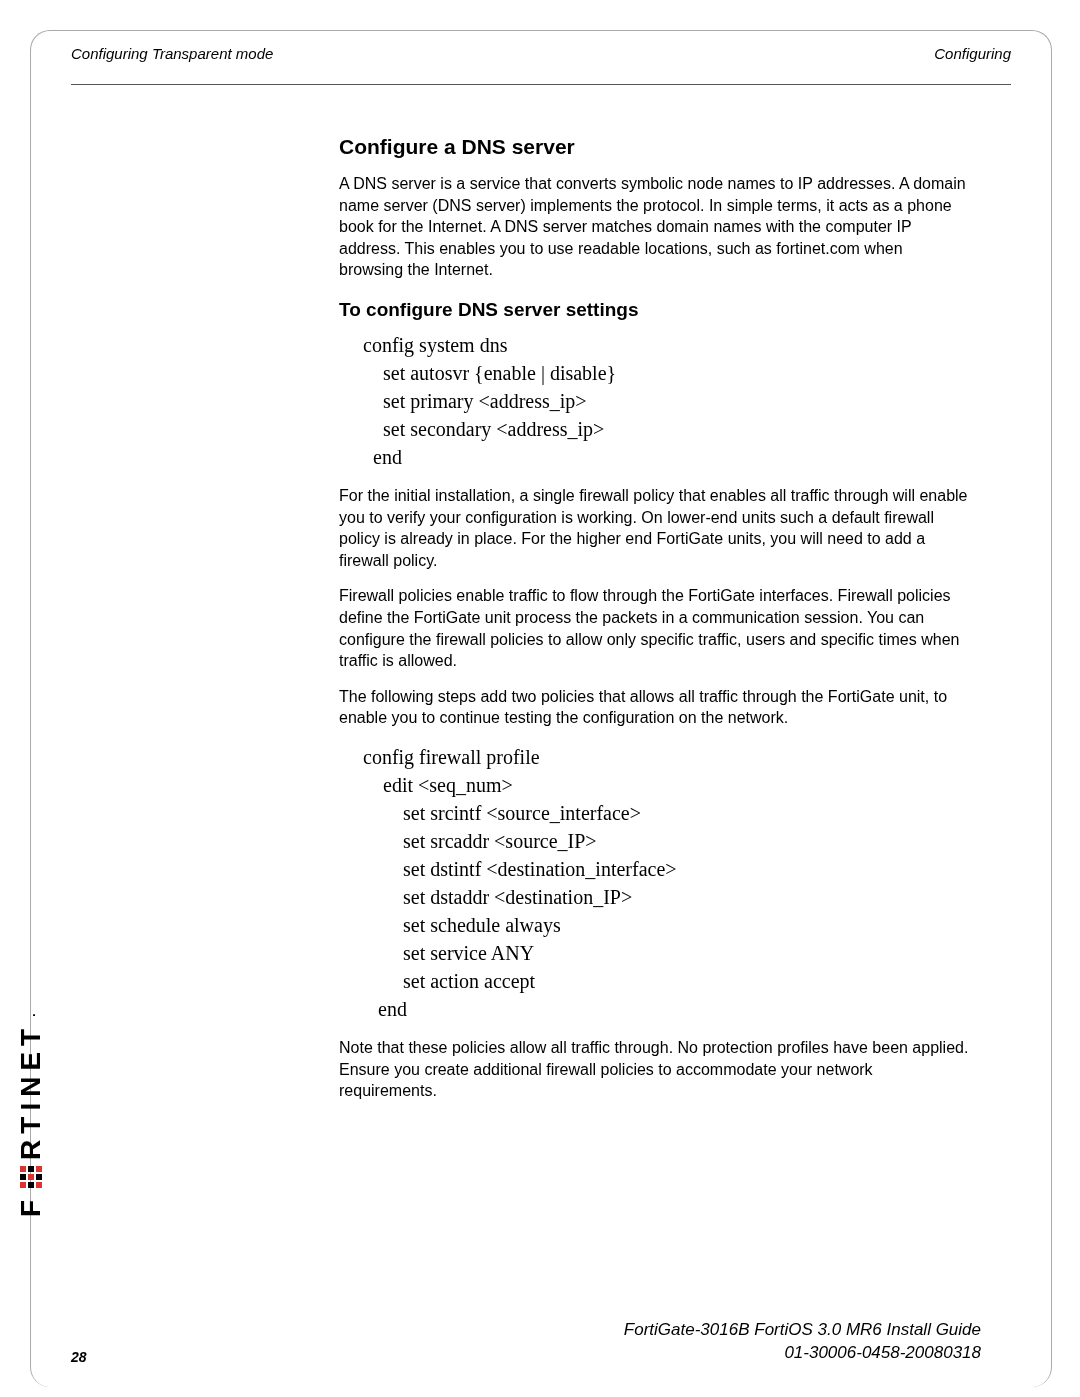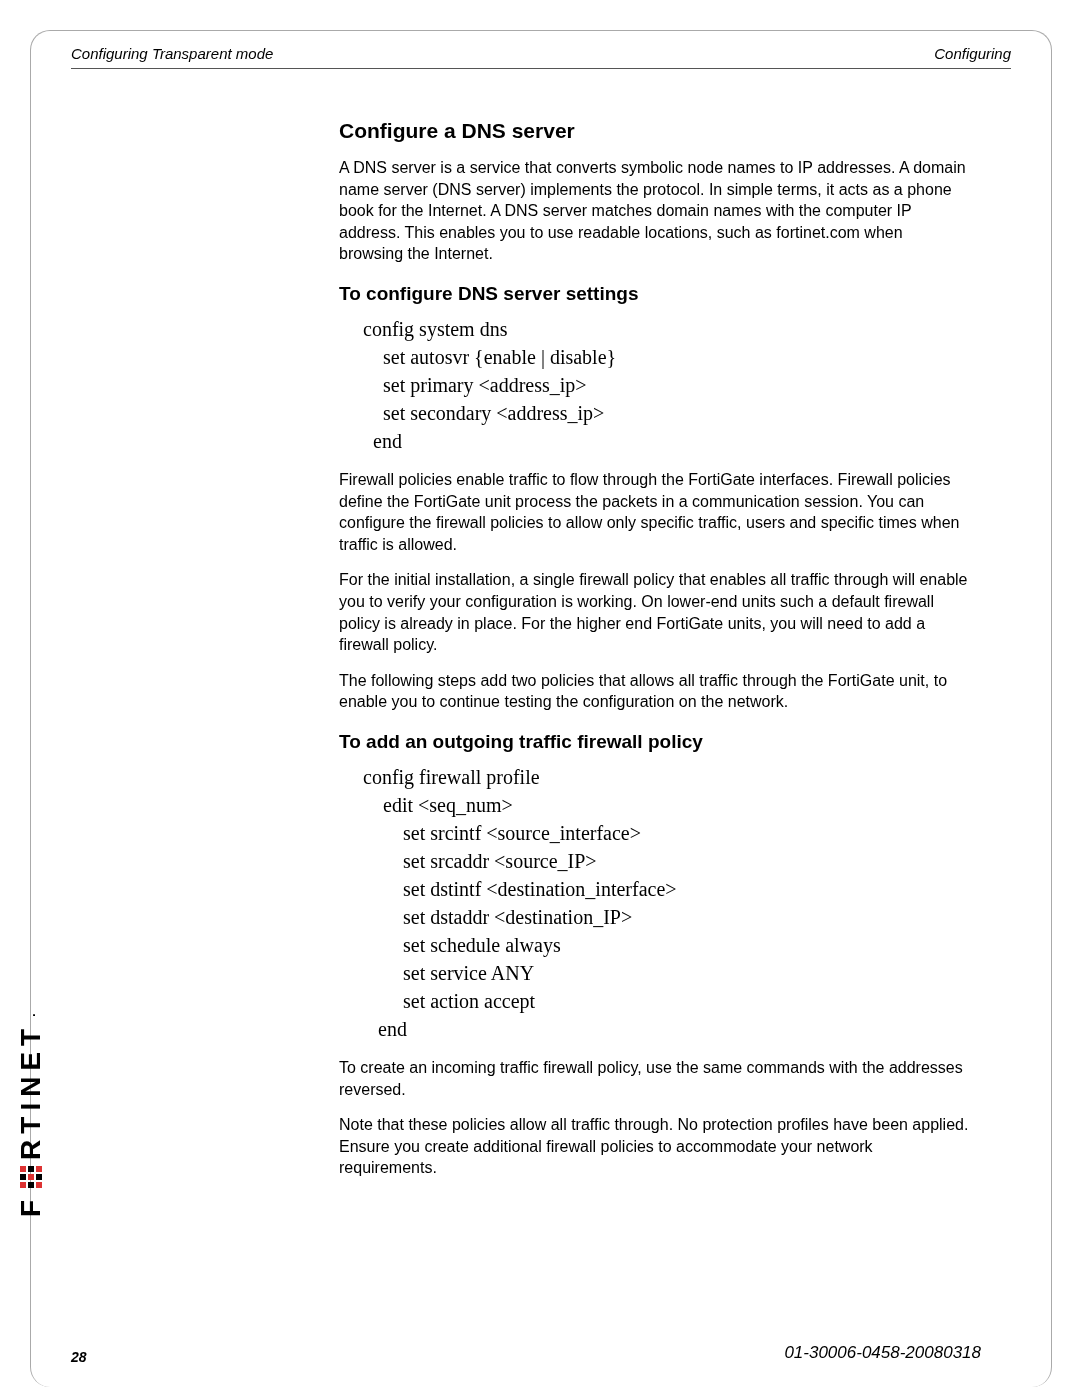--- a/index.html
+++ b/index.html
@@ -27,21 +27,21 @@
     border-bottom: none;
   }
   .page-frame::after{
     content:'';
   }
   .header-row {
     display: flex;
     justify-content: space-between;
     font-style: italic;
     font-size: 15px;
-    margin-bottom: 6px;
+    margin-bottom: 22px;
   }
   .header-rule {
     border: none;
     border-top: 1px solid #555;
     margin-bottom: 50px;
   }
   .content {
     margin-left: 268px;
     margin-right: 40px;
   }
@@ -140,35 +140,33 @@
 
     <h2>Configure a DNS server</h2>
     <p>A DNS server is a service that converts symbolic node names to IP addresses. A domain name server (DNS server) implements the protocol. In simple terms, it acts as a phone book for the Internet. A DNS server matches domain names with the computer IP address. This enables you to use readable locations, such as fortinet.com when browsing the Internet.</p>
     <div class="sub-heading">To configure DNS server settings</div>
     <pre>config system dns
     set autosvr {enable | disable}
     set primary &lt;address_ip&gt;
     set secondary &lt;address_ip&gt;
   end</pre>
 
+    <p>For the initial installation, a single firewall policy that enables all traffic through will enable you to verify your configuration is working. On lower-end units such a default firewall policy is already in place. For the higher end FortiGate units, you will need to add a firewall policy.</p>
     <p>Firewall policies enable traffic to flow through the FortiGate interfaces. Firewall policies define the FortiGate unit process the packets in a communication session. You can configure the firewall policies to allow only specific traffic, users and specific times when traffic is allowed.</p>
-    <p>For the initial installation, a single firewall policy that enables all traffic through will enable you to verify your configuration is working. On lower-end units such a default firewall policy is already in place. For the higher end FortiGate units, you will need to add a firewall policy.</p>
     <p>The following steps add two policies that allows all traffic through the FortiGate unit, to enable you to continue testing the configuration on the network.</p>
-    <div class="sub-heading">To add an outgoing traffic firewall policy</div>
     <pre>config firewall profile
     edit &lt;seq_num&gt;
         set srcintf &lt;source_interface&gt;
         set srcaddr &lt;source_IP&gt;
         set dstintf &lt;destination_interface&gt;
         set dstaddr &lt;destination_IP&gt;
         set schedule always
         set service ANY
         set action accept
    end</pre>
-    <p>To create an incoming traffic firewall policy, use the same commands with the addresses reversed.</p>
     <p>Note that these policies allow all traffic through. No protection profiles have been applied. Ensure you create additional firewall policies to accommodate your network requirements.</p>
 
   </div>
 
   <div class="vertical-logo">
     <span>F</span>
     <span class="logo-square">
       <span></span>
         <span class="blk"></span>
         <span></span>
@@ -179,17 +177,18 @@
         <span class="blk"></span>
         <span></span>
     </span>
     <span>RTINET</span>
     <span style="font-size:12px;vertical-align:top;">.</span>
   </div>
 
   <div class="footer">
     <div class="page-number">28</div>
     <div class="footer-right">
+      <div>FortiGate-3016B FortiOS 3.0 MR6 Install Guide</div>
       <div>01-30006-0458-20080318</div>
     </div>
   </div>
 
 </div>
 
 </body></html>

